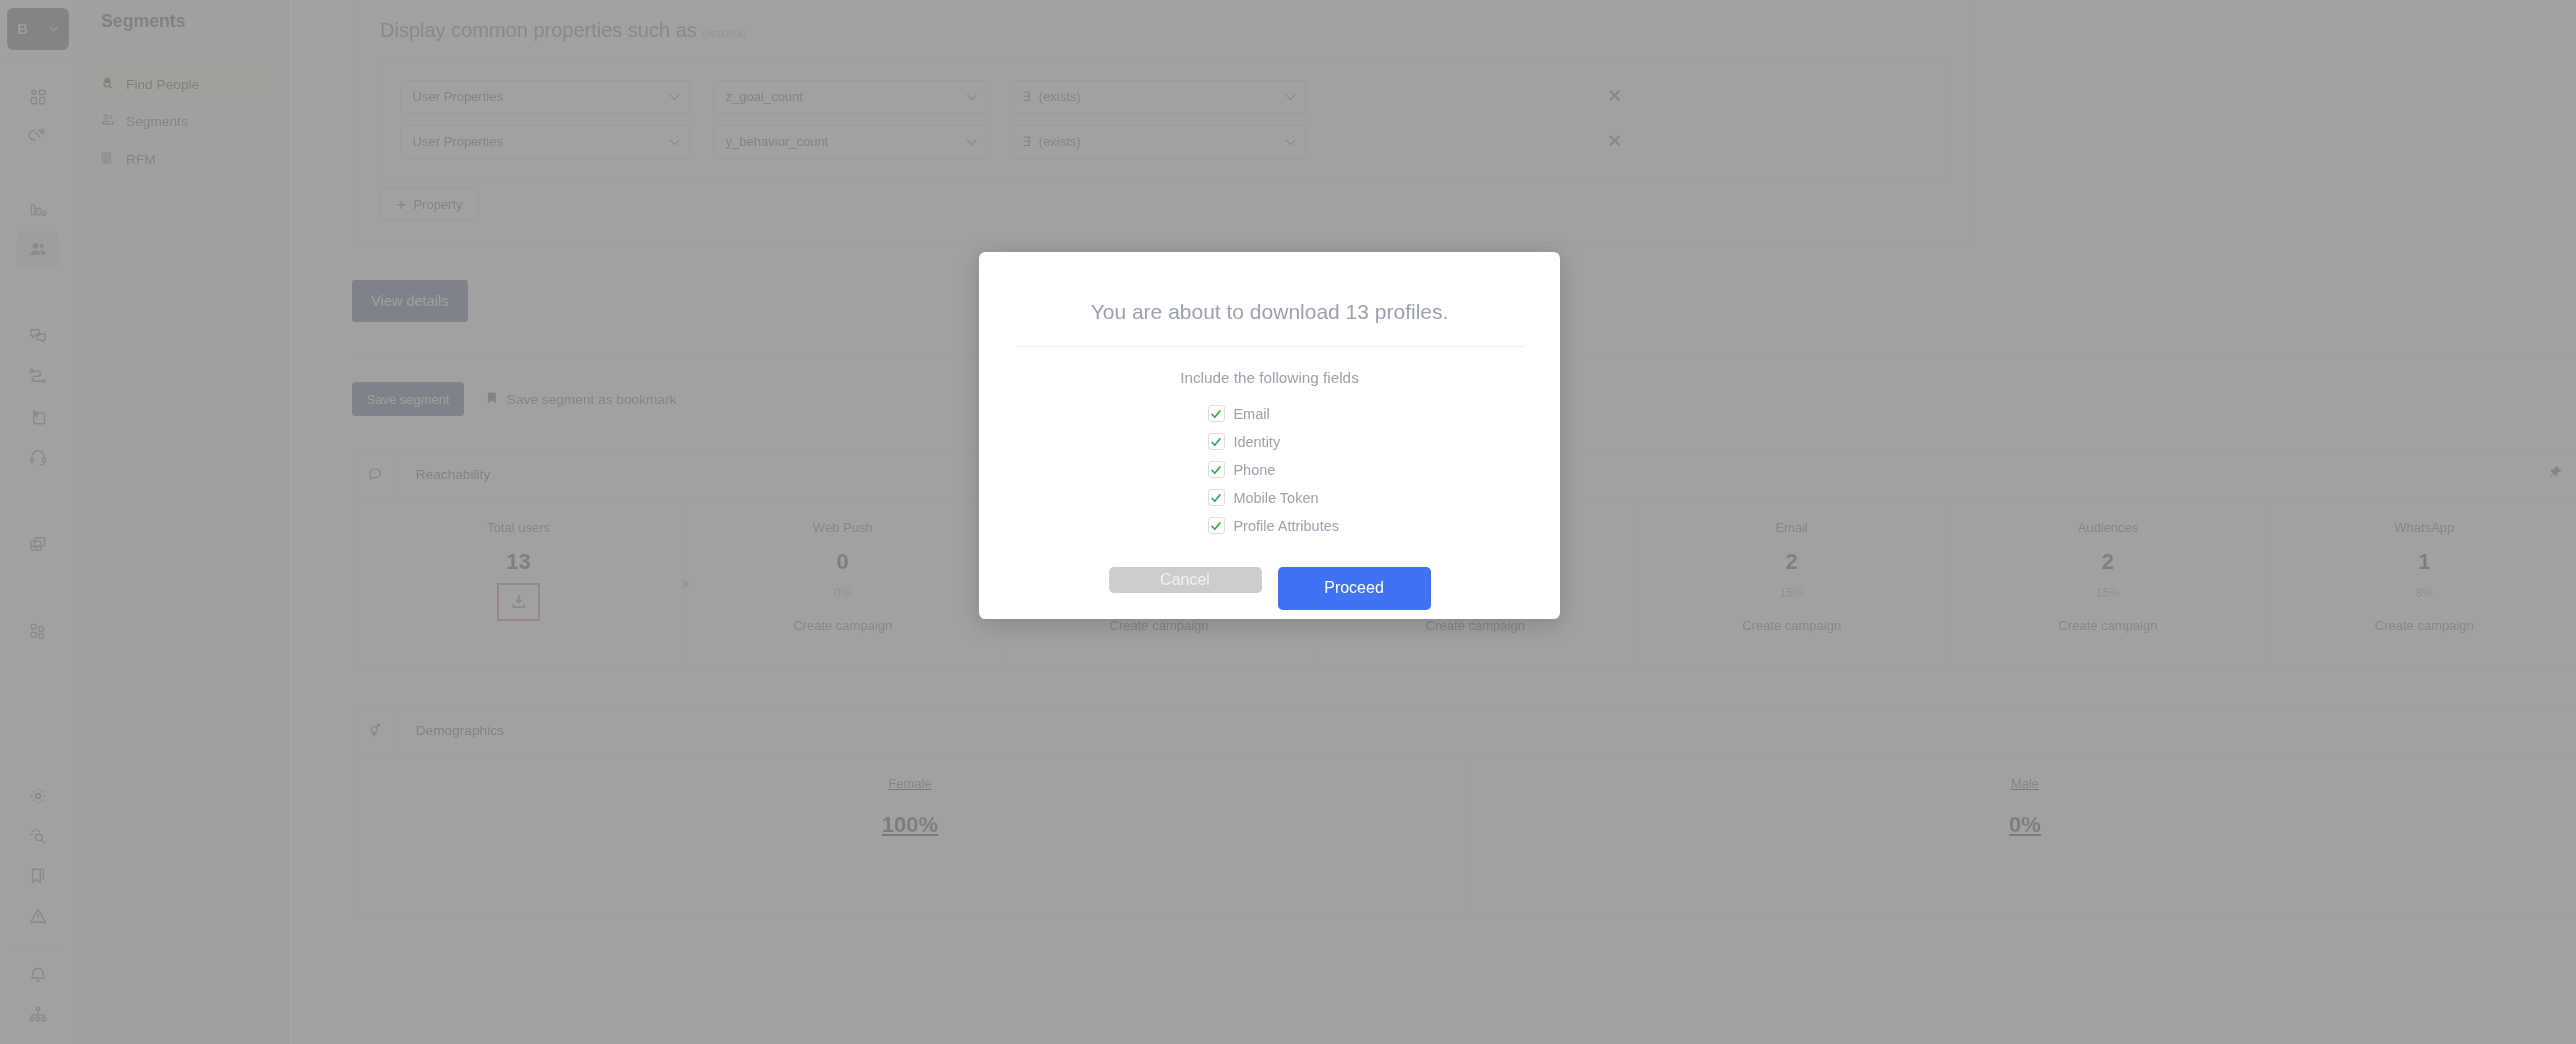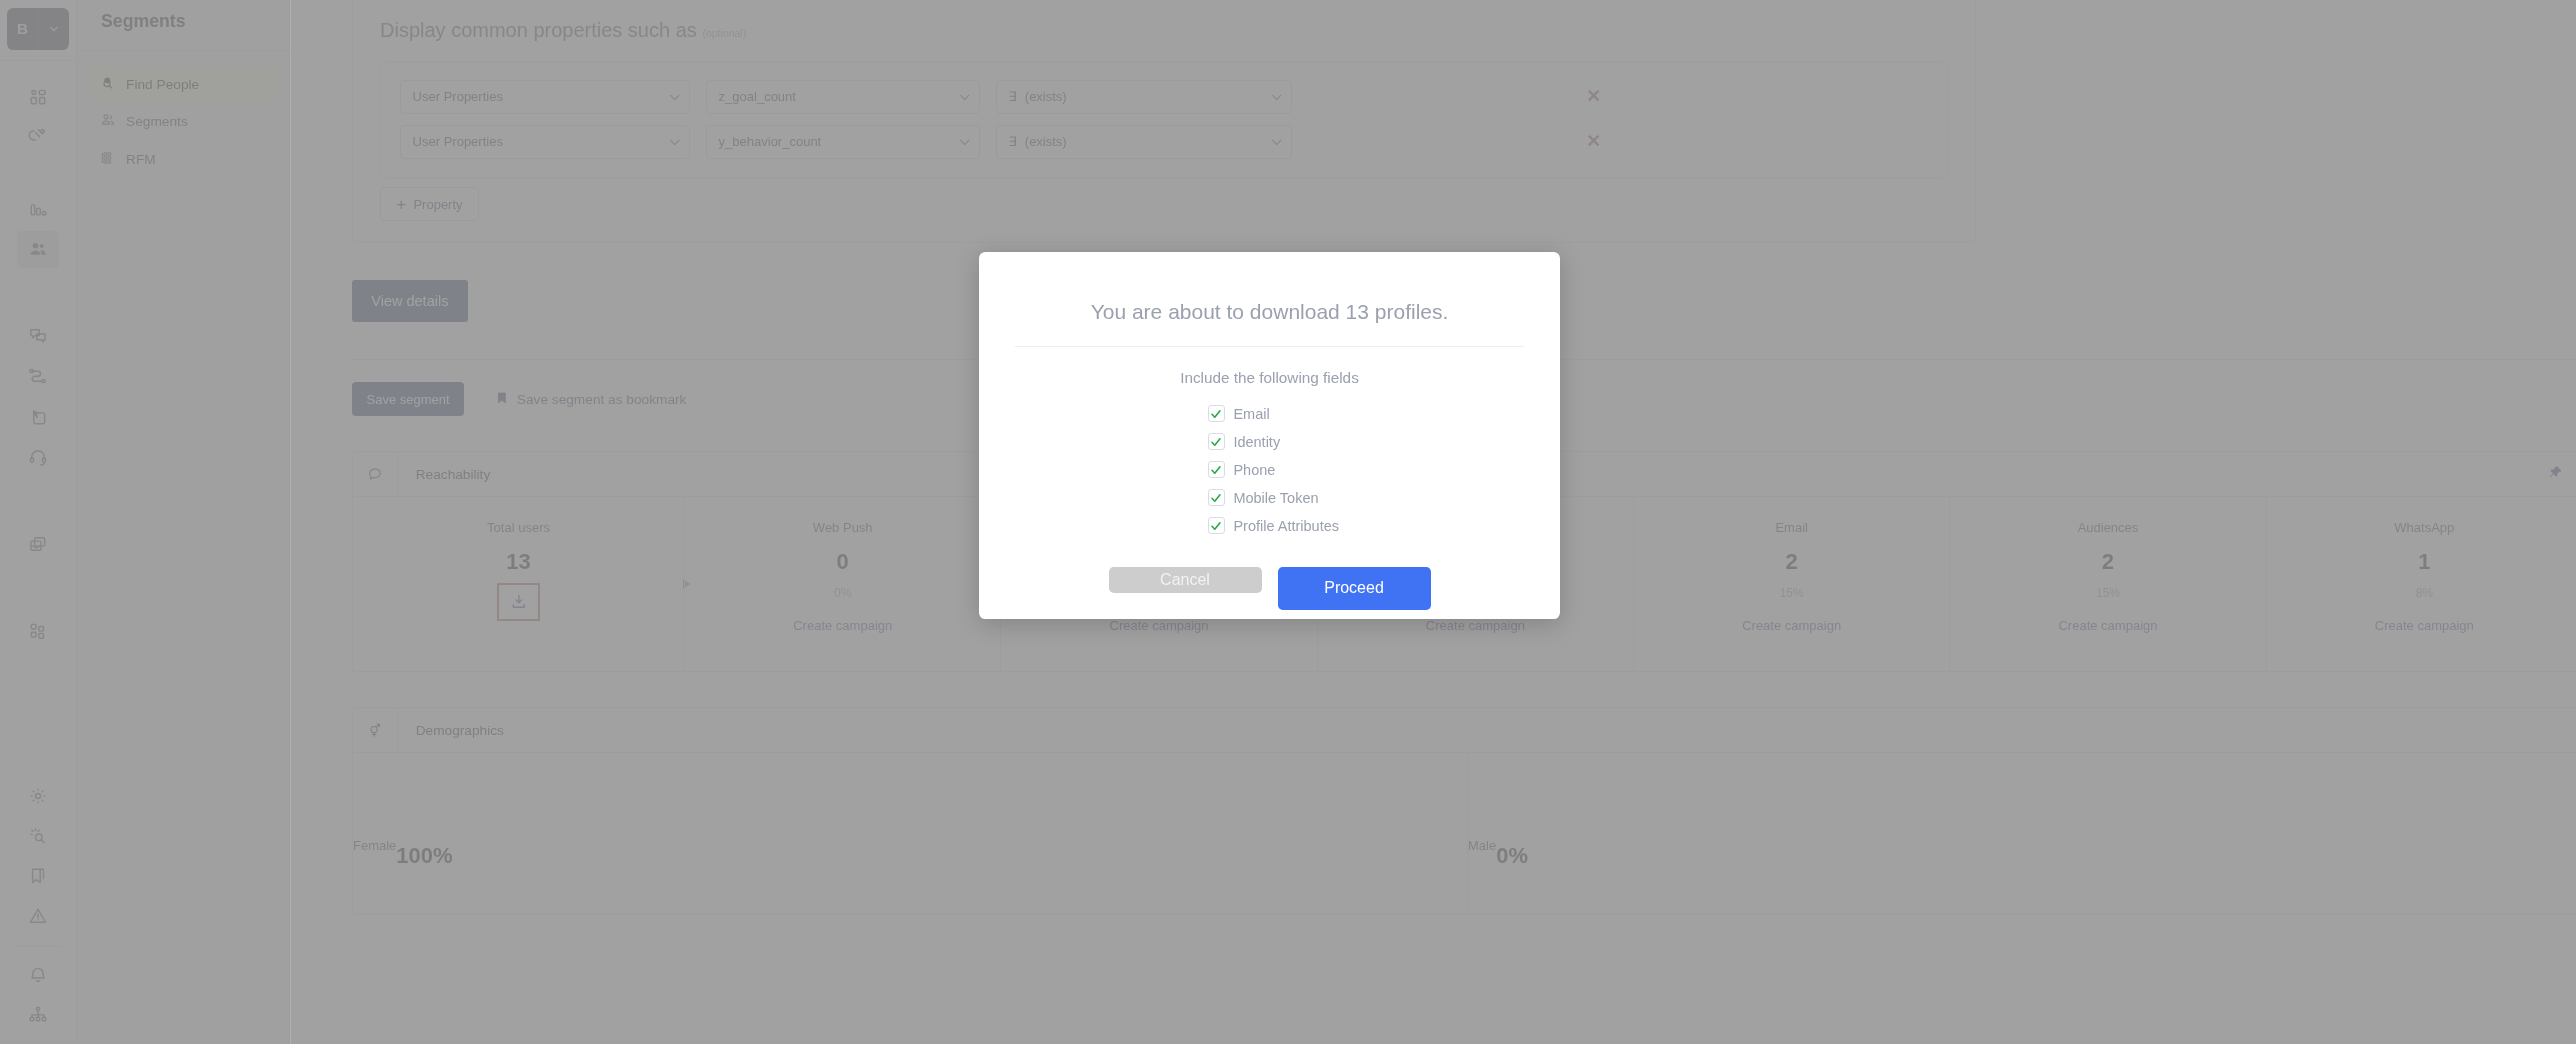--- a/index.html
+++ b/index.html
@@ -109,21 +109,21 @@
   .prop-head .optional { font-size: 10.5px; color: #a4aab8; margin-left: 5.6px; }
 
   .prop-inner {
     margin-top: 19.3px;
     border: 0.8px solid #e7e9ef;
     border-radius: 5.6px;
     padding: 17.7px 19.3px 8px 19.3px;
     position: relative;
   }
   .prop-row {
-    display: flex; align-items: center; gap: 16px; margin-bottom: 11.3px;
+    display: flex; align-items: center; gap: 23px; margin-bottom: 11.3px;
   }
   .sel {
     position: relative;
     height: 34px;
     border: 0.8px solid #d7dbe3;
     border-radius: 4px;
     background: #fff;
     display: flex; align-items: center;
     padding: 0 24px 0 11.3px;
     font-size: 13px; color: #3b4257;
@@ -156,21 +156,21 @@
   .btn-primary {
     display: inline-flex; align-items: center; justify-content: center;
     background: #1e40a4; color: #fff;
     font-size: 14.5px; border-radius: 3px;
     height: 42px; padding: 0 19.3px;
   }
   .view-details-wrap { margin: 37px 0 0 61px; }
 
   .hr-line { margin: 37px 0 0 61px; width: 2383px; height: 0.8px; background: #e7e9ef; }
 
-  .save-row { display: flex; align-items: center; gap: 31px; margin: 22.5px 0 0 61px; }
+  .save-row { display: flex; align-items: center; gap: 21px; margin: 22.5px 0 0 61px; }
   .btn-save {
     background: #1e40a4; color: #fff; font-size: 13px;
     border-radius: 4px; height: 34px; padding: 0 14.5px;
     display: inline-flex; align-items: center;
   }
   .bookmark-link {
     display: inline-flex; align-items: center; gap: 8px;
     color: #2f4a9e; font-size: 13.7px;
   }
 
@@ -227,22 +227,23 @@
     margin-top: 11.3px;
     width: 37px; height: 32px;
     display: flex; align-items: center; justify-content: center;
     color: #2f5bc4;
     outline: 2.4px solid #f2564a;
     outline-offset: 1.6px;
   }
 
   .demo-body { display: flex; height: 161px; }
   .demo-col {
-    flex: 1; display: flex; flex-direction: row; align-items: center;
+    flex: 1; display: flex; flex-direction: column; align-items: center;
     padding-top: 22.5px;
+    text-decoration: underline;
   }
   .demo-col + .demo-col { border-left: 0.8px solid #e7e9ef; }
   .demo-label { font-size: 13px; color: #4a5164; }
   .demo-value { font-size: 22px; color: #1f2636; font-weight: 600; margin-top: 21px; }
 
   
   .modal {
     position: absolute;
     left: 979px; top: 252px;
     width: 581px; height: 367px;

